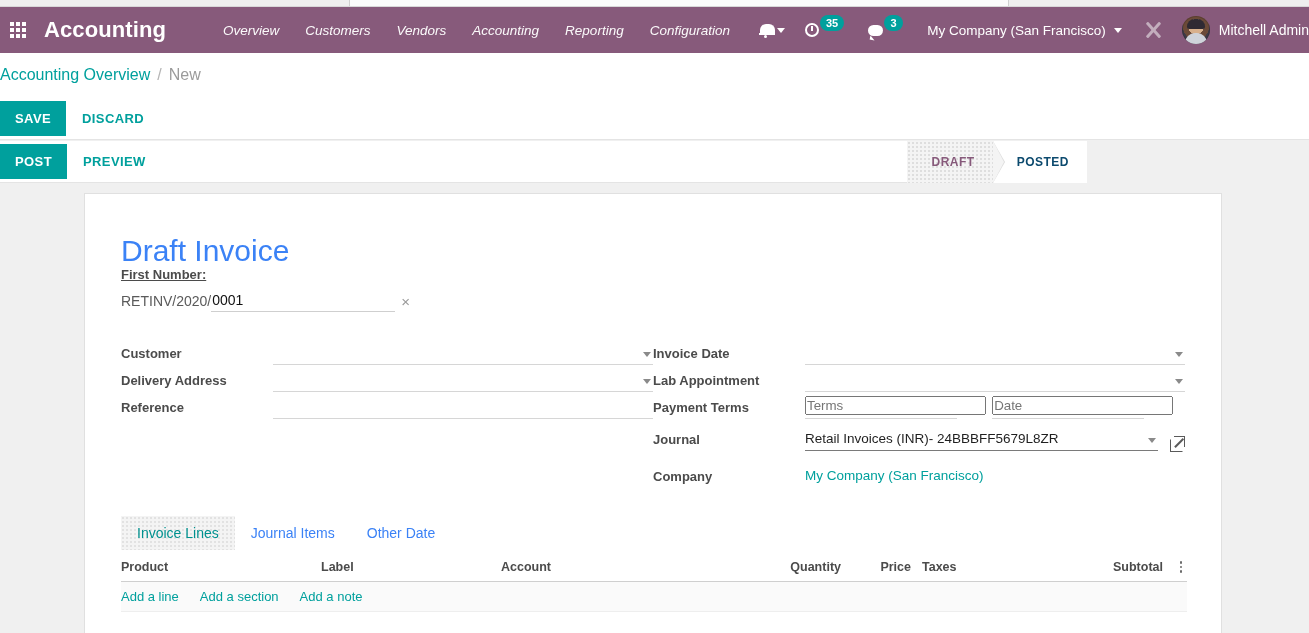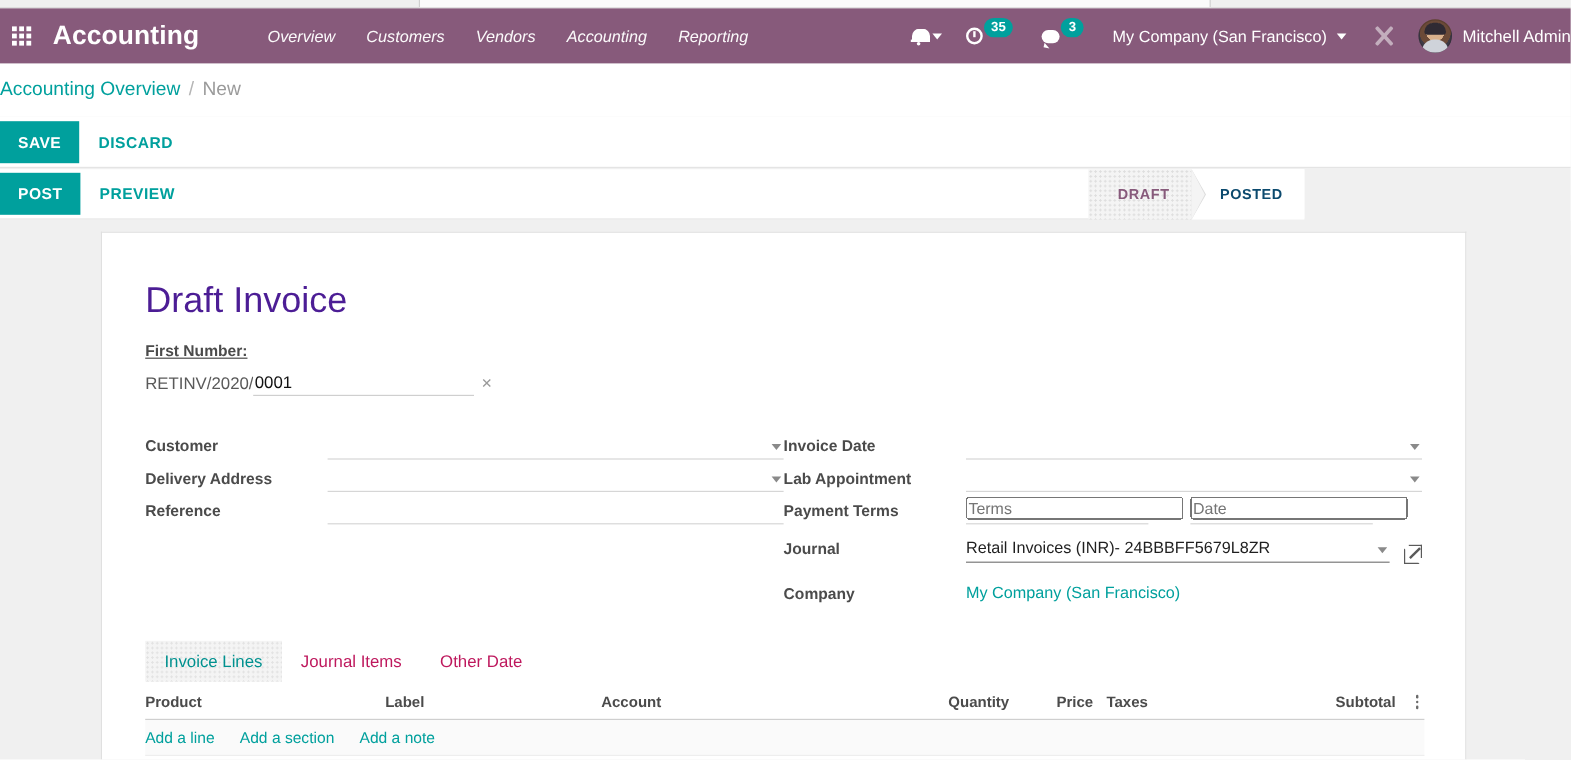--- a/index.html
+++ b/index.html
@@ -173,21 +173,21 @@
   
   .sheet-bg {
     position: absolute; top: 184px; left: 0; width: 1309px; height: 449px; background: #f0f0f0;
   }
   .sheet {
     position: absolute; top: 193px; left: 84px; width: 1138px; height: 440px;
     background: #fff; border: 1px solid #e0e0e0; border-bottom: none;
     padding: 40px 36px 0 36px;
   }
   .sheet-title {
-    font-size: 30px; font-weight: normal; color: #4c1d95; line-height: 1.1; margin-bottom: 18px;
+    font-size: 30px; font-weight: normal; color: #3b82f6; line-height: 1.1; 
   }
   .firstnum-label {
     font-size: 13px; font-weight: bold; color: #4b4b4b; margin-bottom: 8px; text-decoration: underline;
   }
   .firstnum-wrap {
     display: flex; align-items: center; width: 278px; margin-bottom: 26px;
   }
   .firstnum-prefix { font-size: 14px; color: #5a5a5a; white-space: nowrap; }
   .firstnum-input {
     flex: 1; border: none; border-bottom: 1px solid #cfcfcf; background: #fff;
@@ -246,21 +246,21 @@
   .or-txt { font-size: 12.5px; color: #6b6b6b; padding: 0 12px 4px 12px; }
   .company-link {
     font-size: 13.5px; color: #00a09d; cursor: pointer; padding-bottom: 2px;
   }
 
   
   .tabs {
     display: flex; margin-top: 28px; border-bottom: 0px;
   }
   .tab {
-    font-size: 14px; color: #be185d; padding: 9px 16px; cursor: pointer; white-space: nowrap;
+    font-size: 14px; color: #3b82f6; padding: 9px 16px; cursor: pointer; white-space: nowrap;
   }
   .tab.active {
     background: #f4f4f4;
     background-image: radial-gradient(#e2e2e2 1px, transparent 1px);
     background-size: 4px 4px;
     color: #00918f;
   }
 
   
   .line-table { margin-top: 10px; width: 1066px; }
@@ -311,20 +311,21 @@
       </div>
     </div>
     <div class="brand">Accounting</div>
 
     <div class="menu">
       <div class="menu-item">Overview</div>
       <div class="menu-item">Customers</div>
       <div class="menu-item">Vendors</div>
       <div class="menu-item">Accounting</div>
       <div class="menu-item">Reporting</div>
+      <div class="menu-item">Configuration</div>
     </div>
 
     <div class="nav-right">
       <div class="nav-icon">
         <span class="bell">
             <span class="bell-clap"></span>
           </span>
         <span class="caret-d"></span>
       </div>
       <div class="nav-icon">

